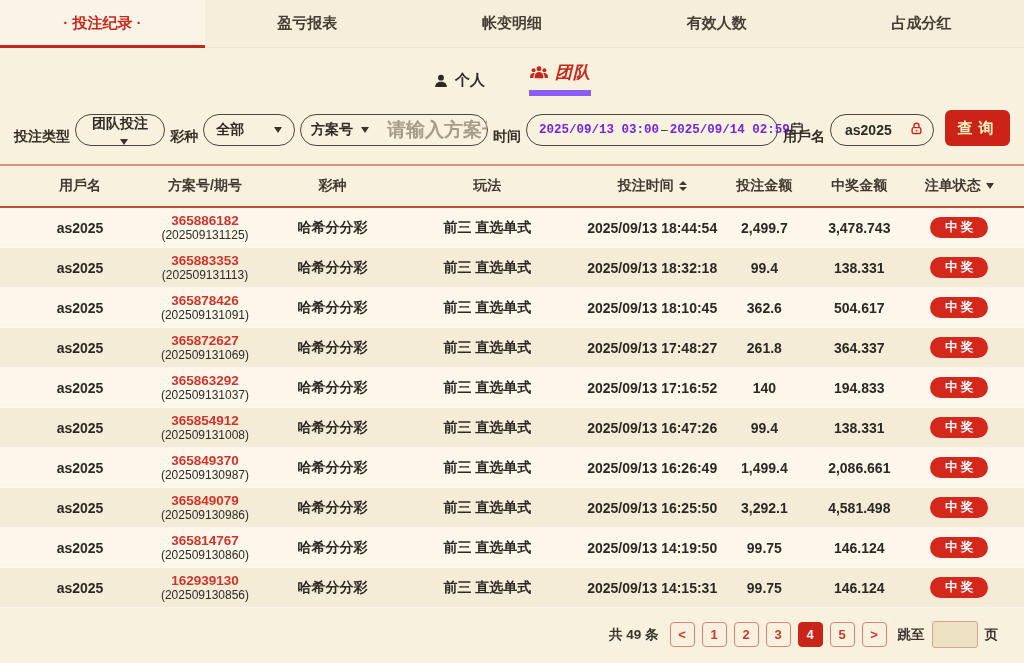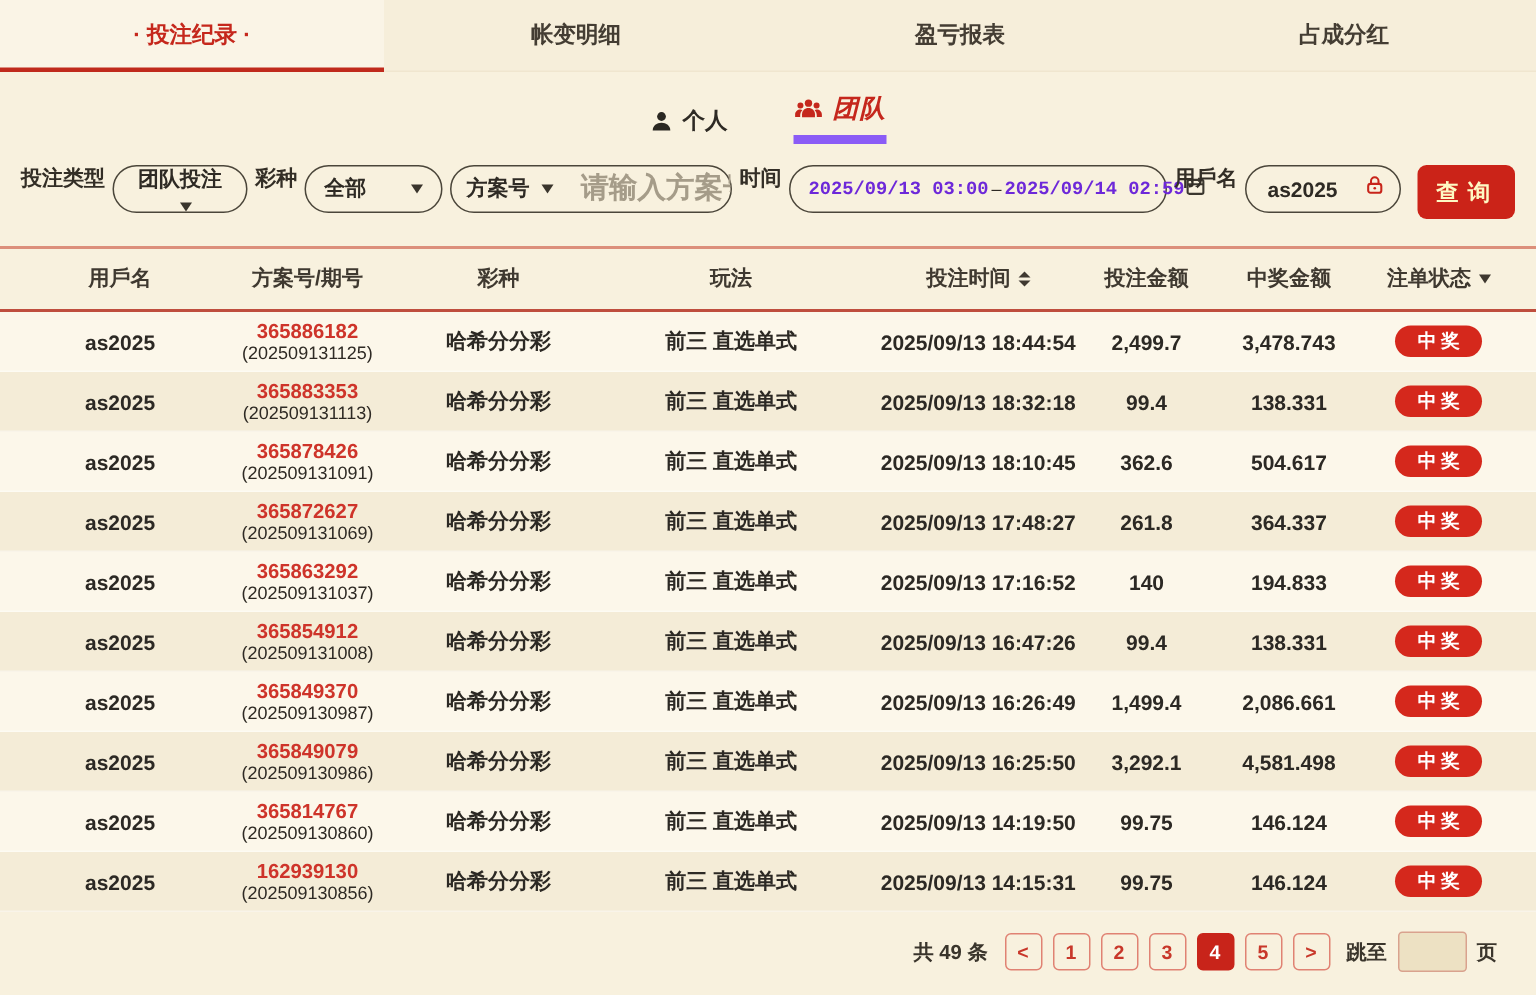--- a/index.html
+++ b/index.html
@@ -17,21 +17,21 @@
   .tab.active{color:#c5271c;background:#faf4e6;}
   .tab.active::after{content:"";position:absolute;left:0;right:0;bottom:-1px;height:3px;background:#c02a1c;}
   
   .subtabs{margin-top:16px;display:flex;justify-content:center;align-items:flex-end;gap:44px;height:32px;}
   .subtab{display:flex;align-items:center;gap:6px;cursor:pointer;padding-bottom:6px;}
   .subtab .lbl{font-size:15px;font-weight:bold;color:#2e2a24;}
   .subtab.active{border-bottom:6px solid #8b5cf6;}
   .subtab.active .lbl{color:#c5271c;font-size:17px;font-style:italic;letter-spacing:1px;}
   .subtab svg{display:block;}
   
-  .filters{margin-top:14px;display:flex;align-items:flex-start;padding:0 14px;gap:5px;white-space:nowrap;}
+  .filters{margin-top:14px;display:flex;align-items:flex-end;padding:0 14px;gap:5px;white-space:nowrap;}
   .flabel{font-size:14px;font-weight:bold;color:#332e26;}
   .pill{height:32px;border:1.5px solid #4b463a;border-radius:17px;display:flex;align-items:center;
         padding:0 12px;background:transparent;box-sizing:border-box;}
   .pill .val{font-size:14px;font-weight:bold;color:#2e2a24;}
   .caret{width:0;height:0;border-left:4.5px solid transparent;border-right:4.5px solid transparent;
          border-top:6px solid #3a352c;margin-left:8px;}
   .pill.sel1{width:104px;justify-content:space-between;flex-direction:column;}
   .pill.sel2{width:106px;justify-content:space-between;}
   .pill.combo{width:188px;padding:0 10px;}
   .combo .divider{width:1px;height:20px;background:#9a9484;margin:0 8px;}
@@ -77,22 +77,23 @@
   .pg-btn.active{background:#c8241a;border-color:#c8241a;color:#fff;}
   .jump-label{margin-left:4px;}
   .jump-input{width:46px;height:27px;box-sizing:border-box;background:#ede1c3;border:1px solid #d9a28e;
               border-radius:3px;outline:none;font-family:inherit;font-size:13px;text-align:center;}
 </style>
 </head>
 <body>
 
 <div class="tabbar">
   <div class="tab active">· 投注纪录 ·</div>
+  <div class="tab">盈亏报表</div>
   <div class="tab">帐变明细</div>
-  <div class="tab">盈亏报表</div>
+  <div class="tab">有效人数</div>
   <div class="tab">占成分红</div>
 </div>
 
 <div class="subtabs">
   <div class="subtab">
     <span>
       <svg width="16" height="16" viewBox="0 0 24 24" fill="#2b2822">
         <circle cx="12" cy="7" r="4.4"></circle>
           <path d="M3.2 21c0-5 4-7.8 8.8-7.8s8.8 2.8 8.8 7.8z"></path>
       </svg>

